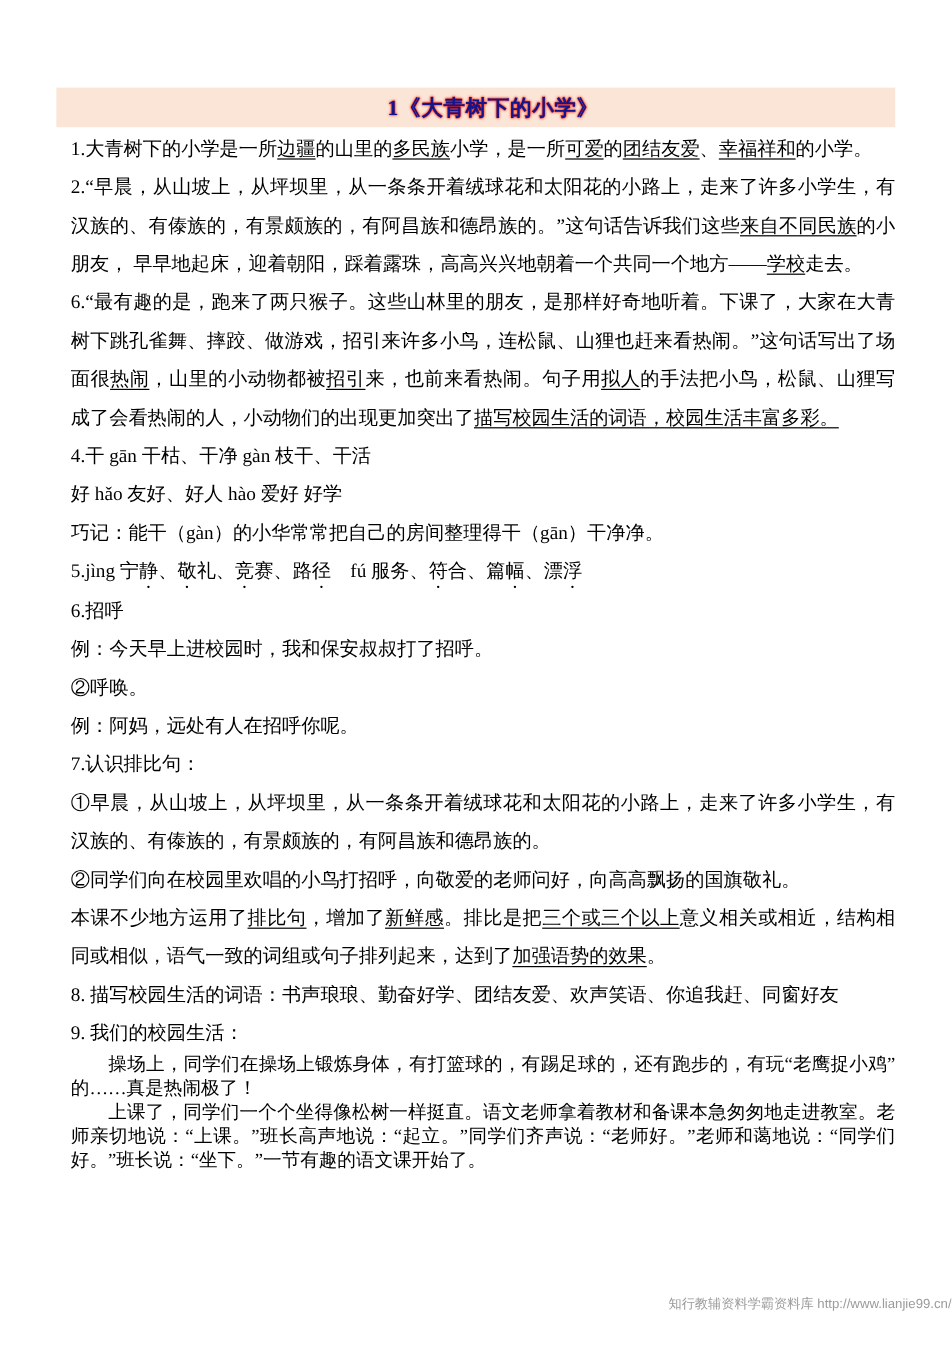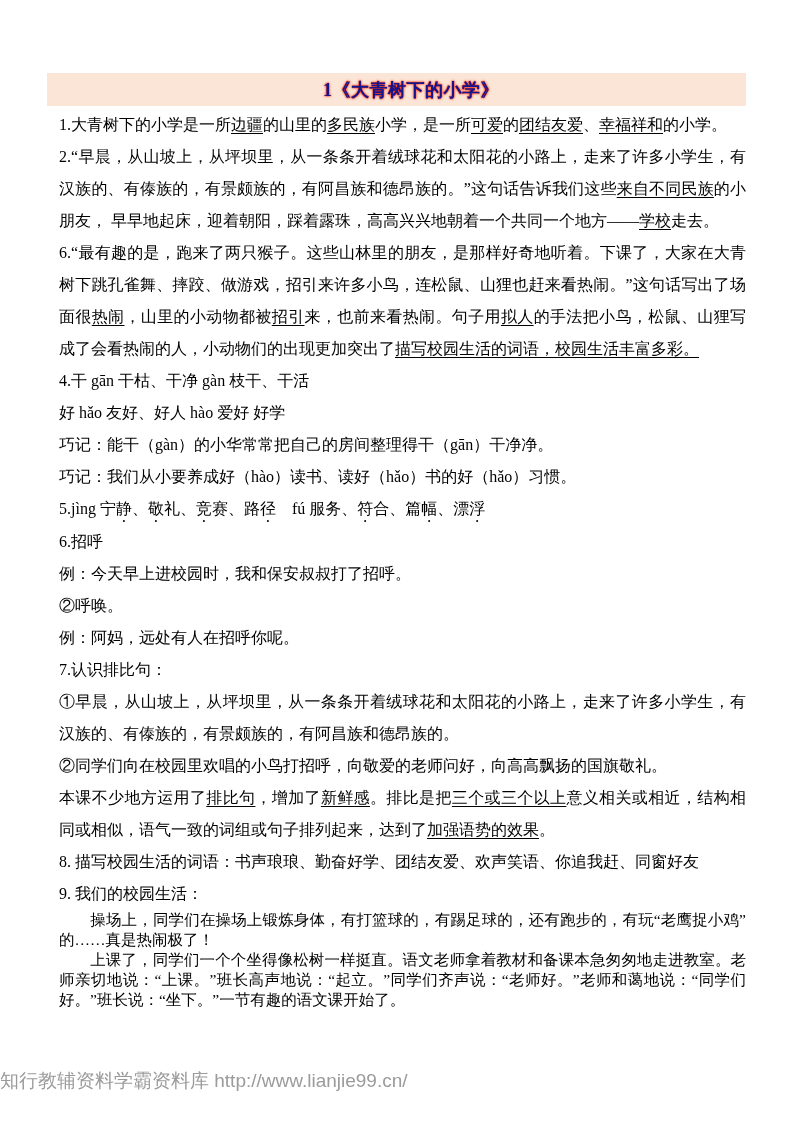--- a/index.html
+++ b/index.html
@@ -57,43 +57,42 @@
     -webkit-text-emphasis-style: filled dot;
     -webkit-text-emphasis-position: under;
     text-emphasis-style: filled dot;
     text-emphasis-position: under right;
   }
   .footer {
     position: absolute;
     left: 0;
     right: 0;
     bottom: 28px;
-    text-align: left;
+    text-align: right;
     font-family: "Liberation Sans", "DejaVu Sans", sans-serif;
-    font-size: 19px;
+    font-size: 11px;
     color: var(--footer-text, #9b9b9b);
   }
 </style>
 </head>
 <body>
 
 <div class="page">
 
   <div class="title-bar">
     <span class="doc-title">1《大青树下的小学》</span>
   </div>
 
   <div class="content">
       <p class="para song"><span>1.大青树下的小学是一所</span><span class="u">边疆</span><span>的山里的</span><span class="u">多民族</span><span>小学，是一所</span><span class="u">可爱</span><span>的</span><span class="u">团结友爱</span><span>、</span><span class="u">幸福祥和</span><span>的小学。</span></p>
       <p class="para kai"><span>2.“早晨，从山坡上，从坪坝里，从一条条开着绒球花和太阳花的小路上，走来了许多小学生，有汉族的、有傣族的，有景颇族的，有阿昌族和德昂族的。”这句话告诉我们这些</span><span class="u">来自不同民族</span><span>的小朋友， 早早地起床，迎着朝阳，踩着露珠，高高兴兴地朝着一个共同一个地方——</span><span class="u">学校</span><span>走去。</span></p>
       <p class="para kai"><span>6.“最有趣的是，跑来了两只猴子。这些山林里的朋友，是那样好奇地听着。下课了，大家在大青树下跳孔雀舞、摔跤、做游戏，招引来许多小鸟，连松鼠、山狸也赶来看热闹。”这句话写出了场面很</span><span class="u">热闹</span><span>，山里的小动物都被</span><span class="u">招引</span><span>来，也前来看热闹。句子用</span><span class="u">拟人</span><span>的手法把小鸟，松鼠、山狸写成了会看热闹的人，小动物们的出现更加突出了</span><span class="u">描写校园生活的词语，校园生活丰富多彩。</span></p>
       <p class="para song"><span>4.干 gān 干枯、干净 gàn 枝干、干活</span></p>
       <p class="para song"><span>好 hǎo 友好、好人 hào 爱好 好学</span></p>
       <p class="para kai"><span>巧记：能干（gàn）的小华常常把自己的房间整理得干（gān）干净净。</span></p>
-      <p class="para kai"><span>巧记：我们从小要养成好（hào）读书、读好（hǎo）书的好（hǎo）习惯。</span></p>
       <p class="para song"><span>5.jìng 宁</span><span class="dot">静</span><span>、</span><span class="dot">敬</span><span>礼、</span><span class="dot">竞</span><span>赛、路</span><span class="dot">径</span><span>　fú 服</span><span>务、</span><span class="dot">符</span><span>合、篇</span><span class="dot">幅</span><span>、漂</span><span class="dot">浮</span></p>
       <p class="para song"><span>6.招呼</span></p>
       <p class="para kai"><span>例：今天早上进校园时，我和保安叔叔打了招呼。</span></p>
       <p class="para song"><span>②呼唤。</span></p>
       <p class="para kai"><span>例：阿妈，远处有人在招呼你呢。</span></p>
       <p class="para song"><span>7.认识排比句：</span></p>
       <p class="para kai"><span>①早晨，从山坡上，从坪坝里，从一条条开着绒球花和太阳花的小路上，走来了许多小学生，有汉族的、有傣族的，有景颇族的，有阿昌族和德昂族的。</span></p>
       <p class="para kai"><span>②同学们向在校园里欢唱的小鸟打招呼，向敬爱的老师问好，向高高飘扬的国旗敬礼。</span></p>
       <p class="para song"><span>本课不少地方运用了</span><span class="u">排比句</span><span>，增加了</span><span class="u">新鲜感</span><span>。排比是把</span><span class="u">三个或三个以上</span><span>意义相关或相近，结构相同或相似，语气一致的词组或句子排列起来，达到了</span><span class="u">加强语势的效果</span><span>。</span></p>
       <p class="para song"><span>8. 描写校园生活的词语：书声琅琅、勤奋好学、团结友爱、欢声笑语、你追我赶、同窗好友</span></p>

